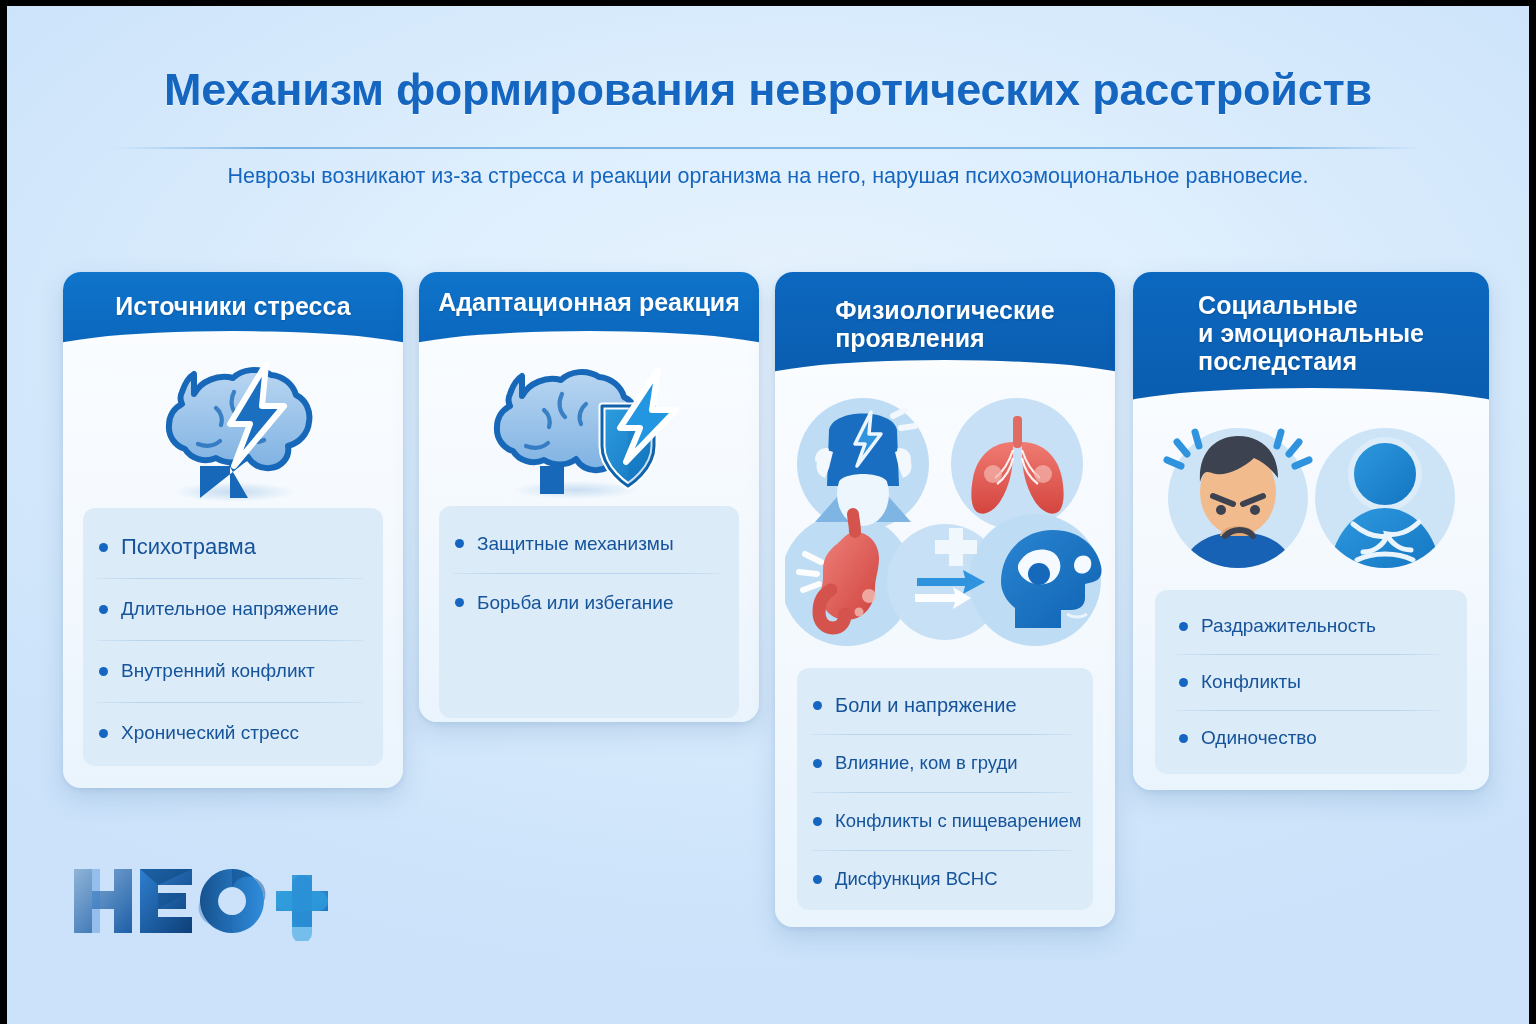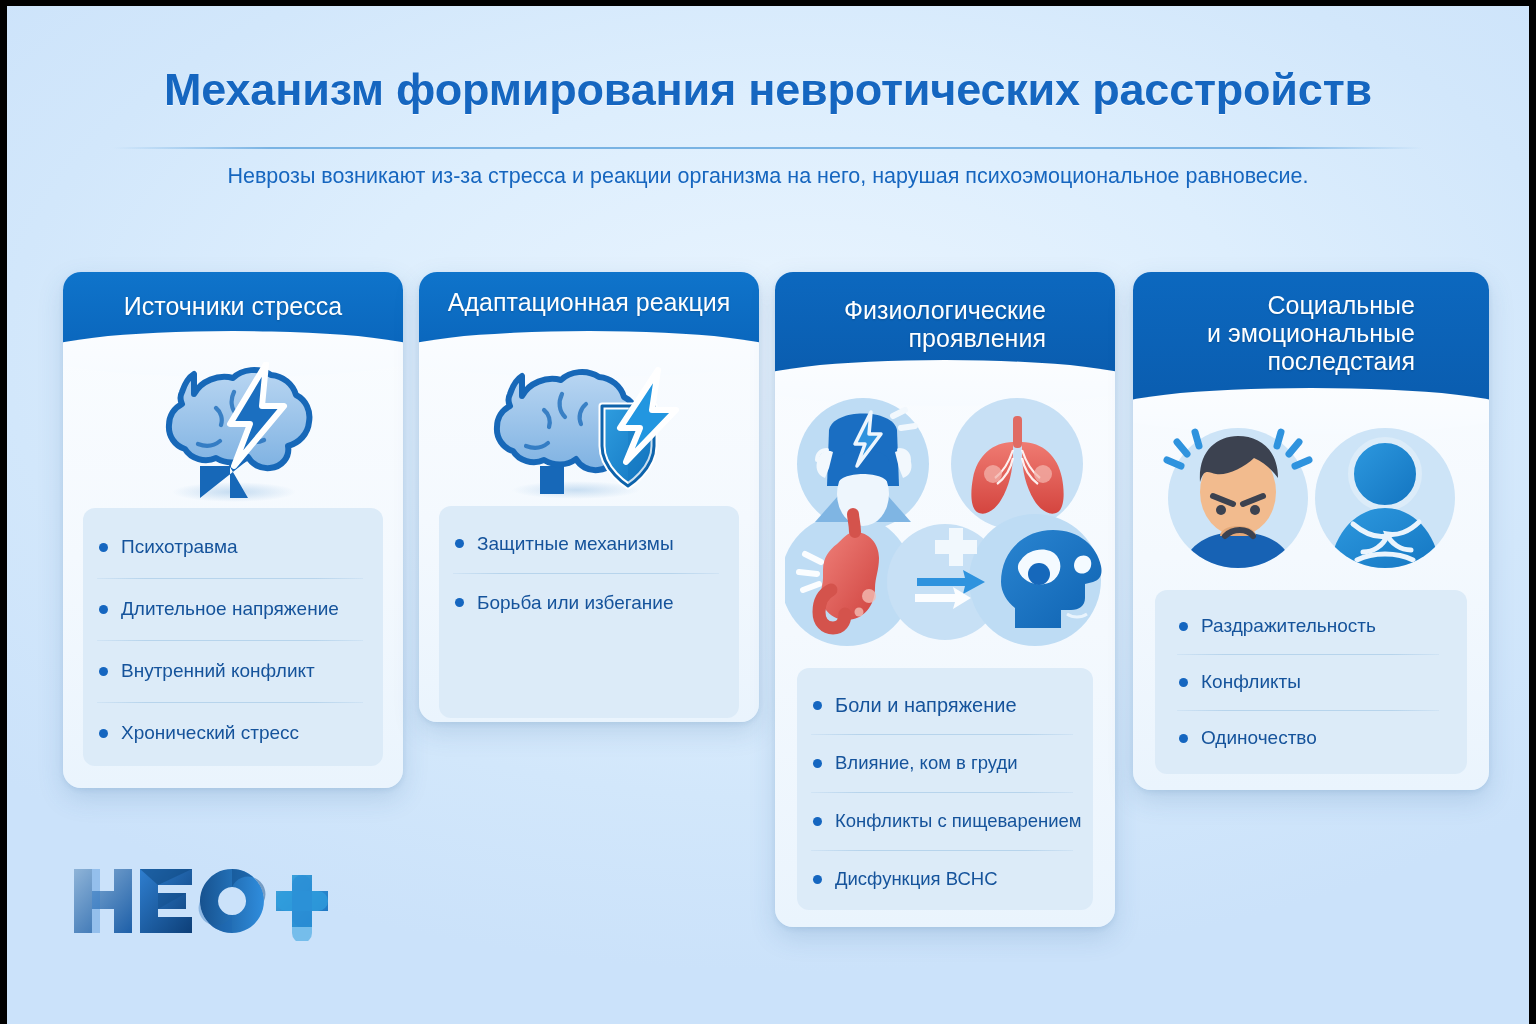--- a/index.html
+++ b/index.html
@@ -45,21 +45,21 @@
   
   .card{
     position:absolute;
     background:linear-gradient(to bottom,#fbfdff 0%,#f4f9fe 55%,#eaf4fd 100%);
     border-radius:18px;
     box-shadow:0 10px 26px rgba(40,95,150,.17), 0 2px 5px rgba(40,95,150,.10);
     overflow:hidden;
   }
   .card-head{
     position:absolute;left:0;right:0;top:0;
-    color:#fff;font-weight:normal;text-align:right;
+    color:#fff;font-weight:bold;text-align:left;
     display:flex;align-items:flex-start;justify-content:center;
     text-shadow:0 1px 2px rgba(0,0,0,.18);
     box-sizing:border-box;
   }
   .card-head .ht{display:block;line-height:1.12;}
 
   
   .head-curve{
     position:absolute;left:-8%;width:116%;height:46px;
     border-radius:50%;
@@ -129,21 +129,21 @@
           <path d="M62 136 L62 104 L92 104 L92 136 L110 136 L88 98 L110 98 Z" fill="#1768b8"></path>
           <path d="M56 32c7-13 24-20 39-16 9-9 26-11 38-3 12 1 22 9 25 20 10 5 15 16 13 27-1 12-10 21-21 24 2 11-6 21-18 22-10 1-18-4-22-11-9 7-22 7-32 1-11 5-25 1-31-9-10-3-17-13-16-24 0-9 5-17 13-21-2-4-2-8 0-12 3-9 7-15 12-18z" fill="url(#brainG1)" stroke="#1768b8" stroke-width="6" stroke-linejoin="round"></path>
           <path d="M60 82c8 3 16 2 22-3M96 30c-4 8-3 17 3 23M120 40c-6 5-8 13-5 20M78 46c5 4 7 11 5 17M126 78c-6 3-13 3-18-1" fill="none" stroke="#1768b8" stroke-width="4.2" stroke-linecap="round" opacity=".75"></path>
           <path d="M86 92 L72 108 L86 108 L78 126 L112 96 L95 96 L108 80 Z" fill="#1768b8" opacity=".0"></path>
           <path d="M128 2 L92 62 L112 62 L96 104 L146 44 L124 44 Z" fill="#1b6fc0" stroke="#ffffff" stroke-width="6" stroke-linejoin="round"></path>
         </svg>
       </div>
     </div>
 
     <div class="list-box" style="left:20px;right:20px;top:236px;height:258px;padding:8px 6px;">
-      <div class="li" style="height:62px;font-size:19px;">
+      <div class="li" style="height:62px;font-size:22px;">
         <span class="dot"></span>
         <span class="li-text">Психотравма</span>
       </div>
       <div class="li" style="height:62px;font-size:19px;">
         <span class="dot"></span>
         <span class="li-text">Длительное напряжение</span>
       </div>
       <div class="li" style="height:62px;font-size:19px;">
         <span class="dot"></span>
         <span class="li-text">Внутренний конфликт</span>

